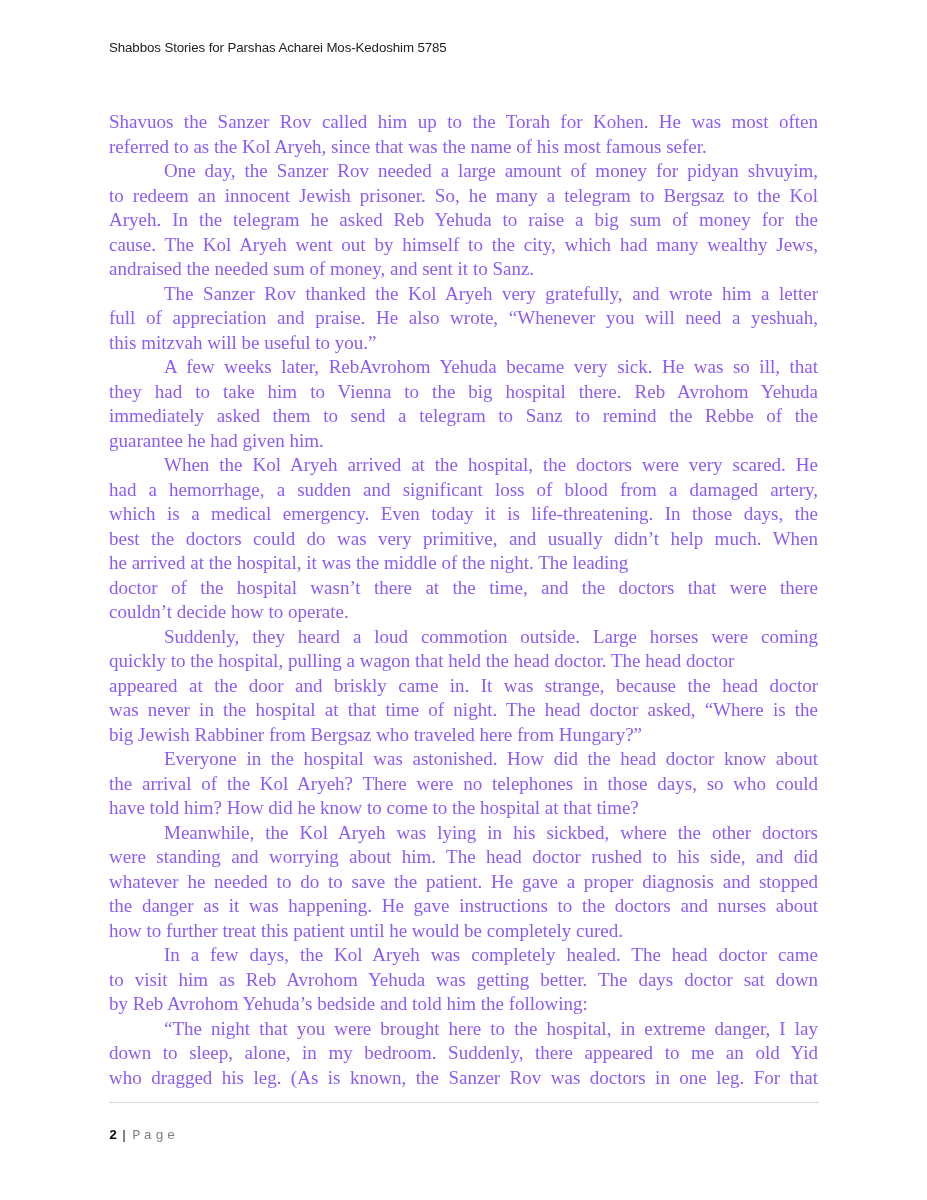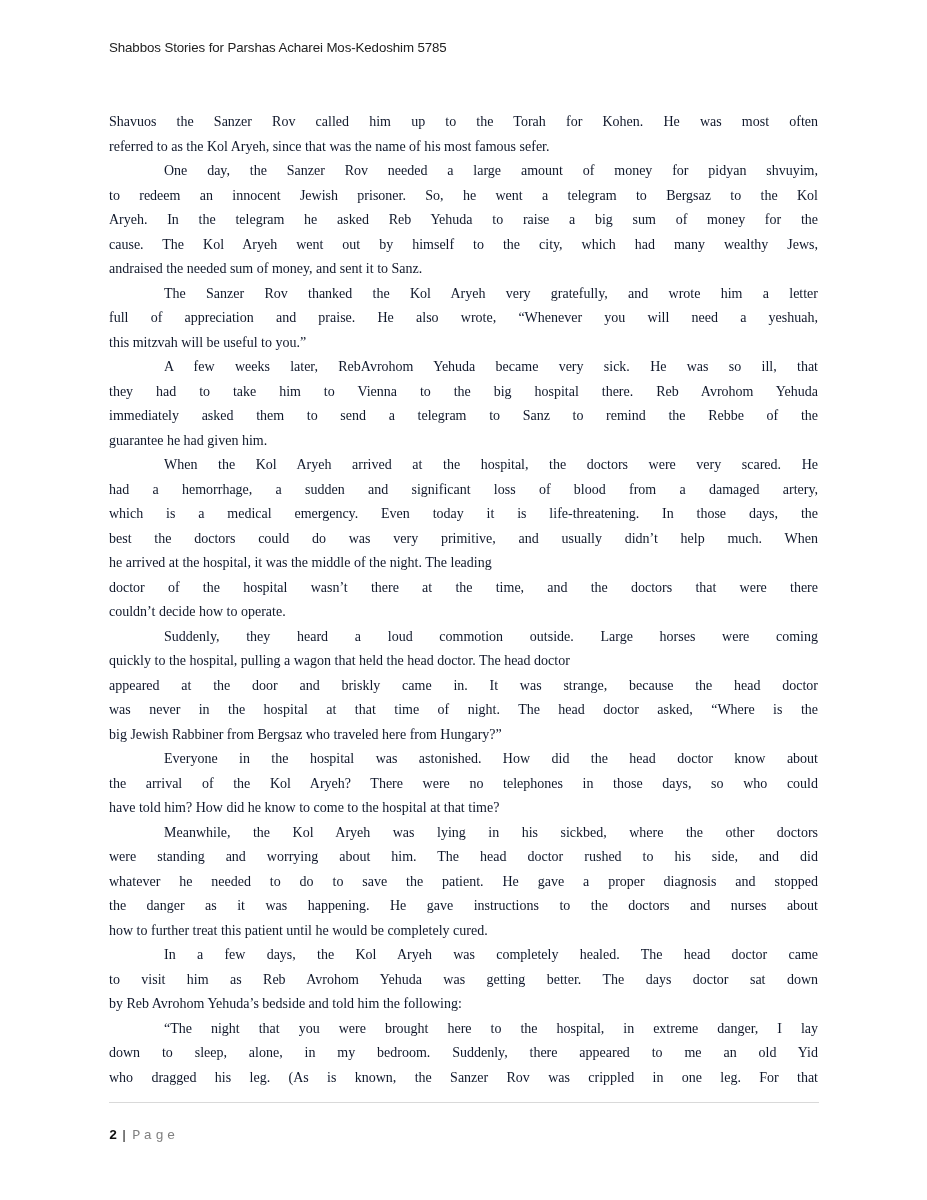--- a/index.html
+++ b/index.html
@@ -4,21 +4,21 @@
 <style>
   html, body { margin: 0; padding: 0; background: #ffffff; }
   body { width: 927px; height: 1200px; position: relative; overflow: hidden; }
   .header {
     position: absolute; left: 109px; top: 40px;
     font-family: "Liberation Sans", sans-serif; font-size: 13.3px; color: #222;
     letter-spacing: -0.1px;
   }
   .body-text {
     position: absolute; left: 109px; top: 110px; width: 709px;
-    font-family: "Liberation Serif", serif; font-size: 14px; color: #0f172a;
+    font-family: "Liberation Serif", serif; font-size: 19px; color: #8b5cf6;
     line-height: 24.5px;
   }
   .line {
     display: block; height: 24.5px; white-space: nowrap;
     text-align: justify; text-align-last: justify;
   }
   .line.indent { padding-left: 55px; }
   .line.last { text-align-last: left; }
   .footer-rule {
     position: absolute; left: 109px; top: 1102px; width: 710px; height: 1px;
@@ -34,21 +34,21 @@
 </style>
 </head>
 <body>
 
 <div class="header">Shabbos Stories for Parshas Acharei Mos-Kedoshim 5785</div>
 
 <div class="body-text" id="body-text">
     <span class="line">Shavuos the Sanzer Rov called him up to the Torah for Kohen. He was most often</span>
     <span class="line last">referred to as the Kol Aryeh, since that was the name of his most famous sefer.</span>
     <span class="line indent">One day, the Sanzer Rov needed a large amount of money for pidyan shvuyim,</span>
-    <span class="line">to redeem an innocent Jewish prisoner. So, he went a telegram to Bergsaz to the Kol</span>
+    <span class="line">to redeem an innocent Jewish prisoner. So, he many a telegram to Bergsaz to the Kol</span>
     <span class="line">Aryeh. In the telegram he asked Reb Yehuda to raise a big sum of money for the</span>
     <span class="line">cause. The Kol Aryeh went out by himself to the city, which had many wealthy Jews,</span>
     <span class="line last">andraised the needed sum of money, and sent it to Sanz.</span>
     <span class="line indent">The Sanzer Rov thanked the Kol Aryeh very gratefully, and wrote him a letter</span>
     <span class="line">full of appreciation and praise. He also wrote, “Whenever you will need a yeshuah,</span>
     <span class="line last">this mitzvah will be useful to you.”</span>
     <span class="line indent">A few weeks later, RebAvrohom Yehuda became very sick. He was so ill, that</span>
     <span class="line">they had to take him to Vienna to the big hospital there. Reb Avrohom Yehuda</span>
     <span class="line">immediately asked them to send a telegram to Sanz to remind the Rebbe of the</span>
     <span class="line last">guarantee he had given him.</span>
@@ -70,19 +70,19 @@
     <span class="line indent">Meanwhile, the Kol Aryeh was lying in his sickbed, where the other doctors</span>
     <span class="line">were standing and worrying about him. The head doctor rushed to his side, and did</span>
     <span class="line">whatever he needed to do to save the patient. He gave a proper diagnosis and stopped</span>
     <span class="line">the danger as it was happening. He gave instructions to the doctors and nurses about</span>
     <span class="line last">how to further treat this patient until he would be completely cured.</span>
     <span class="line indent">In a few days, the Kol Aryeh was completely healed. The head doctor came</span>
     <span class="line">to visit him as Reb Avrohom Yehuda was getting better. The days doctor sat down</span>
     <span class="line last">by Reb Avrohom Yehuda’s bedside and told him the following:</span>
     <span class="line indent">“The night that you were brought here to the hospital, in extreme danger, I lay</span>
     <span class="line">down to sleep, alone, in my bedroom. Suddenly, there appeared to me an old Yid</span>
-    <span class="line">who dragged his leg. (As is known, the Sanzer Rov was crippled in one leg. For that</span>
+    <span class="line">who dragged his leg. (As is known, the Sanzer Rov was doctors in one leg. For that</span>
   </div>
 
 <div class="footer-rule"></div>
 <div class="footer">
   <span class="num">2</span><span class="sep">|</span><span class="pg">Page</span>
 </div>
 
 </body></html>

